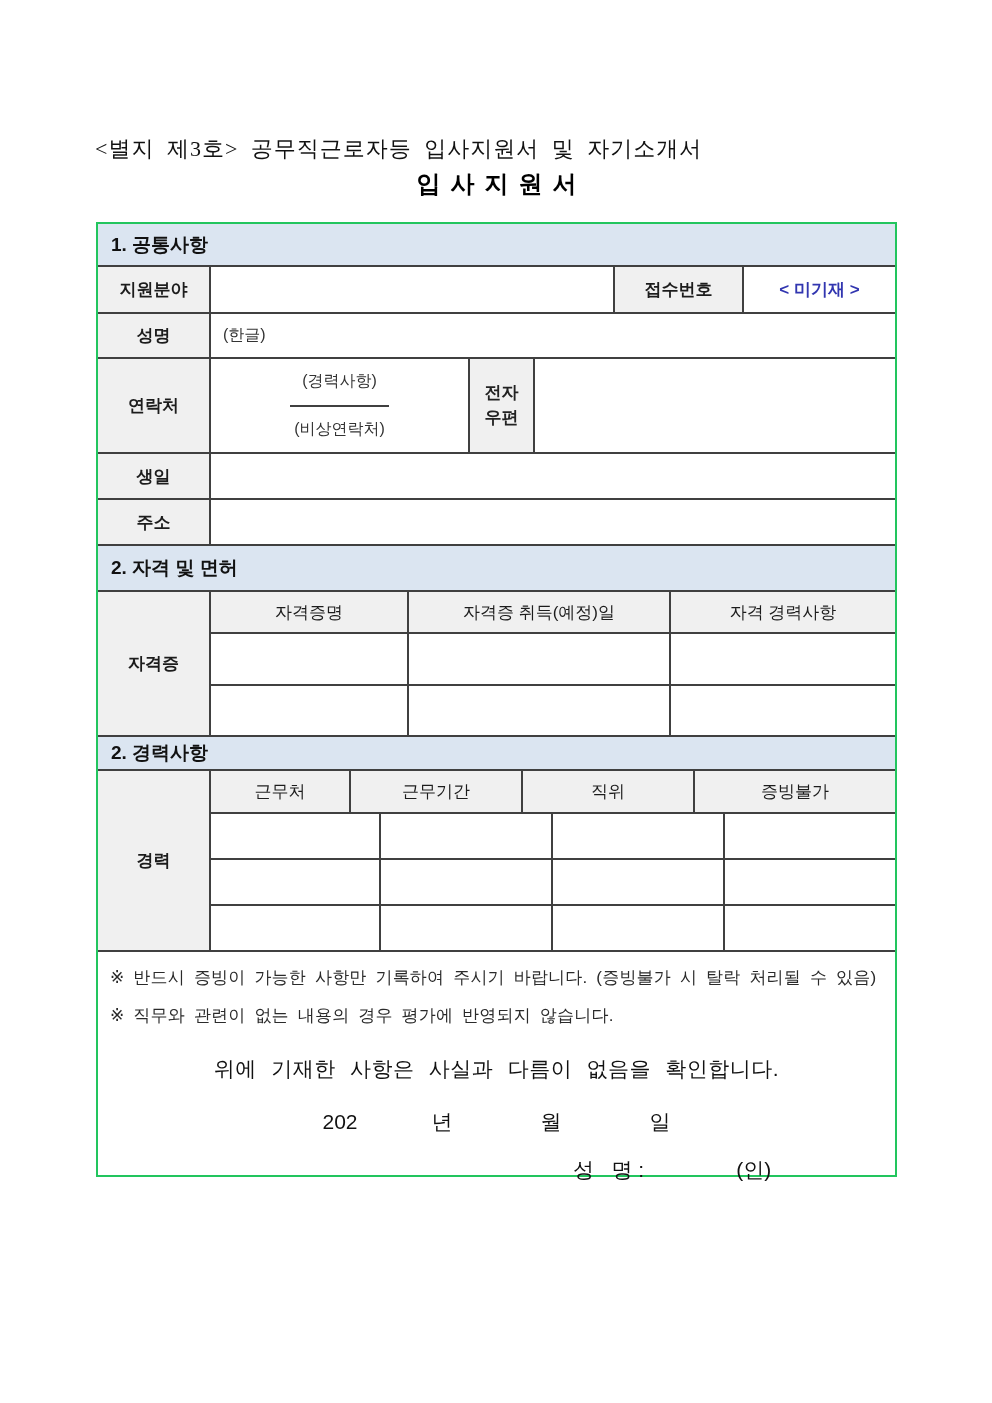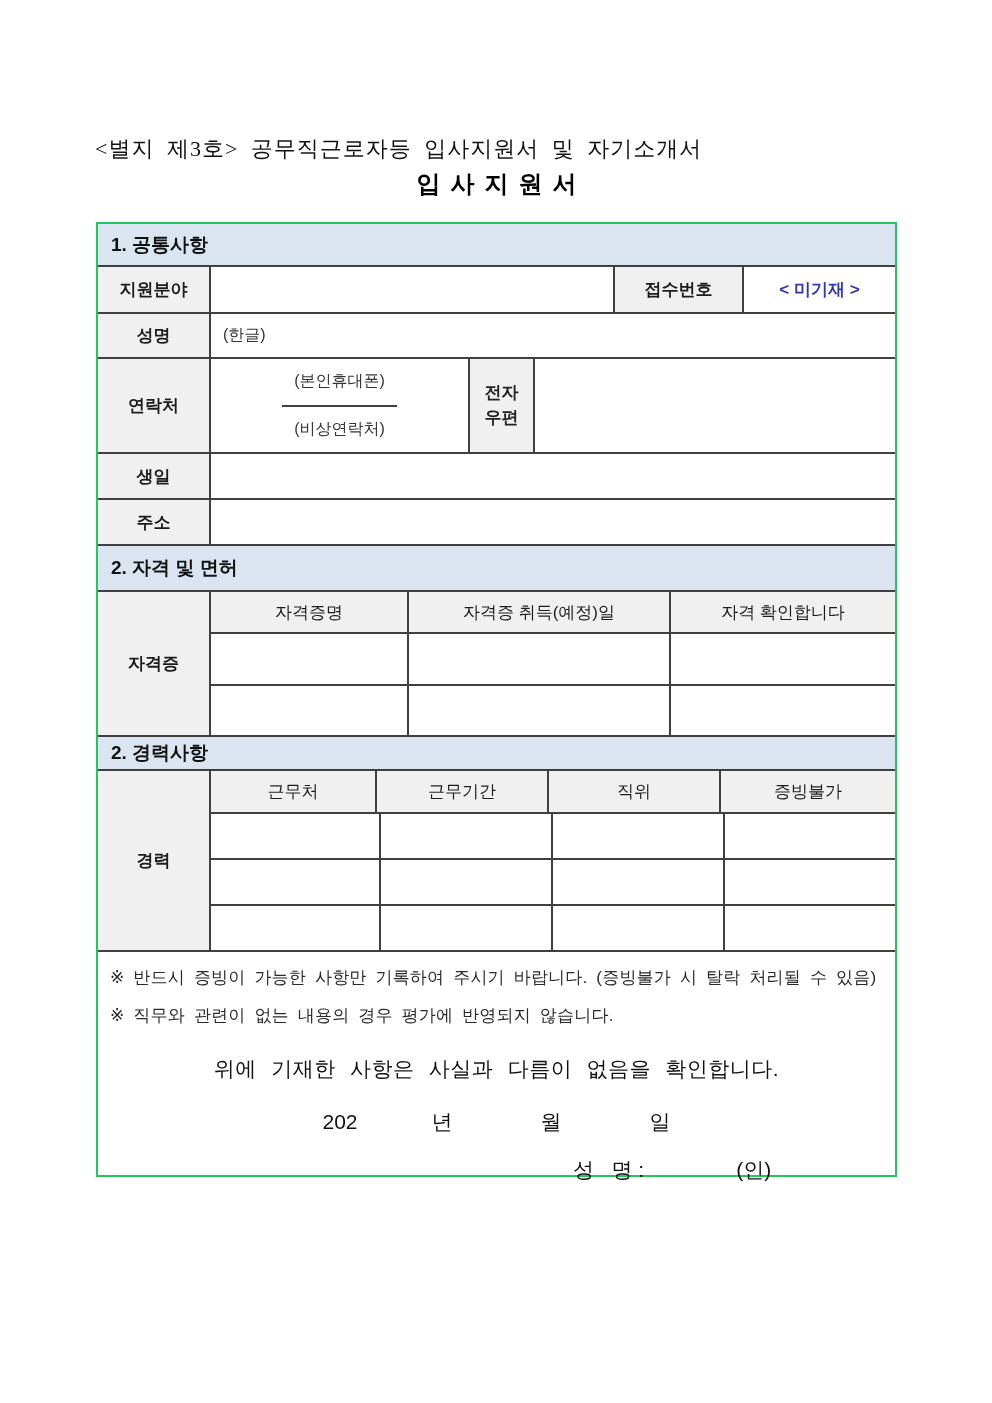--- a/index.html
+++ b/index.html
@@ -128,21 +128,21 @@
     </div>
 
     <div class="row" style="height:45px;">
       <div class="cell lab" style="width:113px;">성명</div>
       <div class="cell blank ph" style="flex:1;">(한글)</div>
     </div>
 
     <div class="row" style="height:95px;">
       <div class="cell lab" style="width:113px;">연락처</div>
       <div class="cell stack2" style="width:259px;">
-        <div class="ph">(본인휴대폰)</div>
+        <div class="ph">(경력사항)</div>
         <div class="ph">(비상연락처)</div>
       </div>
       <div class="cell email-lab" style="width:65px;">
         <span>전자</span>
         <span>우편</span>
       </div>
       <div class="cell blank" style="flex:1;"></div>
     </div>
 
     <div class="row" style="height:46px;">
@@ -156,42 +156,42 @@
     </div>
 
     <div class="band" style="height:46px;">2. 자격 및 면허</div>
 
     <div class="row composite" style="height:145px;">
       <div class="cell lab" style="width:113px;">자격증</div>
       <div class="comp-right">
         <div class="hdr-row" style="height:42px;">
           <div class="hdr-cell" style="width:198px;">자격증명</div>
           <div class="hdr-cell" style="width:262px;">자격증 취득(예정)일</div>
-          <div class="hdr-cell" style="flex:1;">자격 확인합니다</div>
+          <div class="hdr-cell" style="flex:1;">자격 경력사항</div>
         </div>
         <div class="data-row">
           <div class="data-cell" style="width:198px;"></div>
           <div class="data-cell" style="width:262px;"></div>
           <div class="data-cell" style="flex:1;"></div>
         </div>
         <div class="data-row">
           <div class="data-cell" style="width:198px;"></div>
           <div class="data-cell" style="width:262px;"></div>
           <div class="data-cell" style="flex:1;"></div>
         </div>
       </div>
     </div>
 
     <div class="band" style="height:34px;">2. 경력사항</div>
 
     <div class="row composite" style="height:181px;">
       <div class="cell lab" style="width:113px;">경력</div>
       <div class="comp-right">
         <div class="hdr-row" style="height:43px;">
-          <div class="hdr-cell" style="width:166px;">근무처</div>
+          <div class="hdr-cell" style="width:140px;">근무처</div>
           <div class="hdr-cell" style="width:172px;">근무기간</div>
           <div class="hdr-cell" style="width:172px;">직위</div>
           <div class="hdr-cell" style="flex:1;">증빙불가</div>
         </div>
         <div class="data-row">
           <div class="data-cell" style="width:170px;"></div>
           <div class="data-cell" style="width:172px;"></div>
           <div class="data-cell" style="width:172px;"></div>
           <div class="data-cell" style="flex:1;"></div>
         </div>

